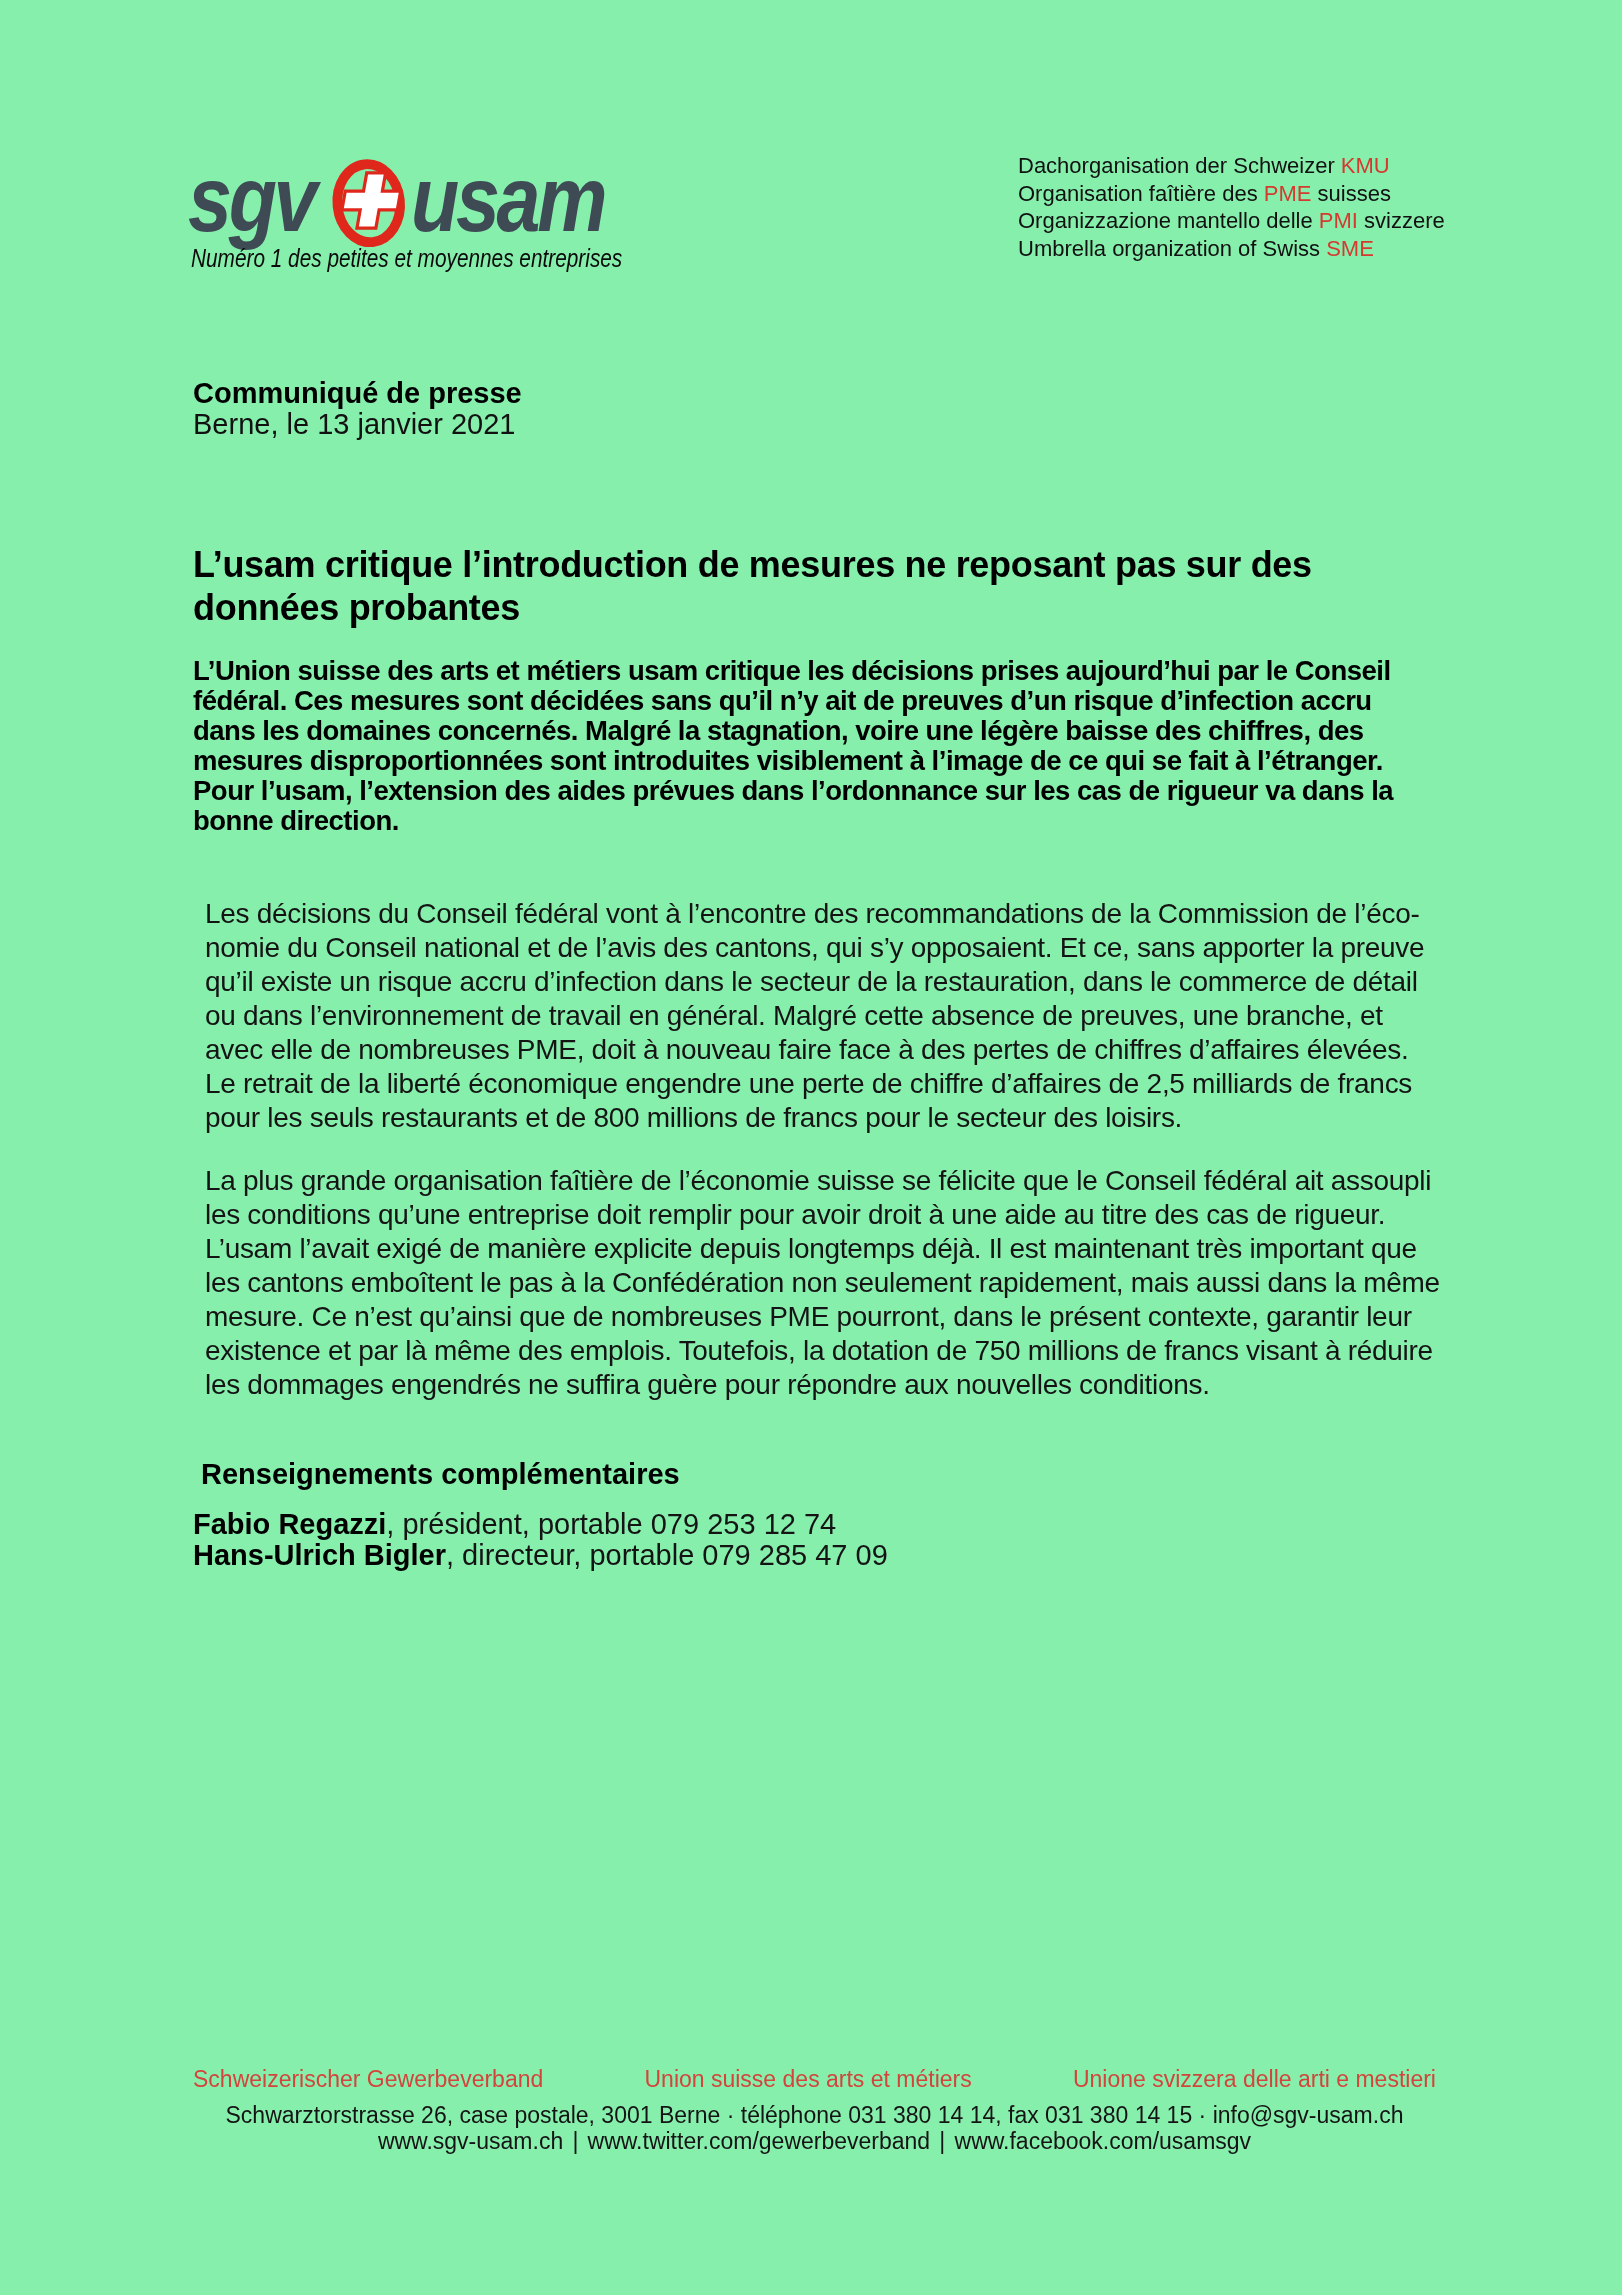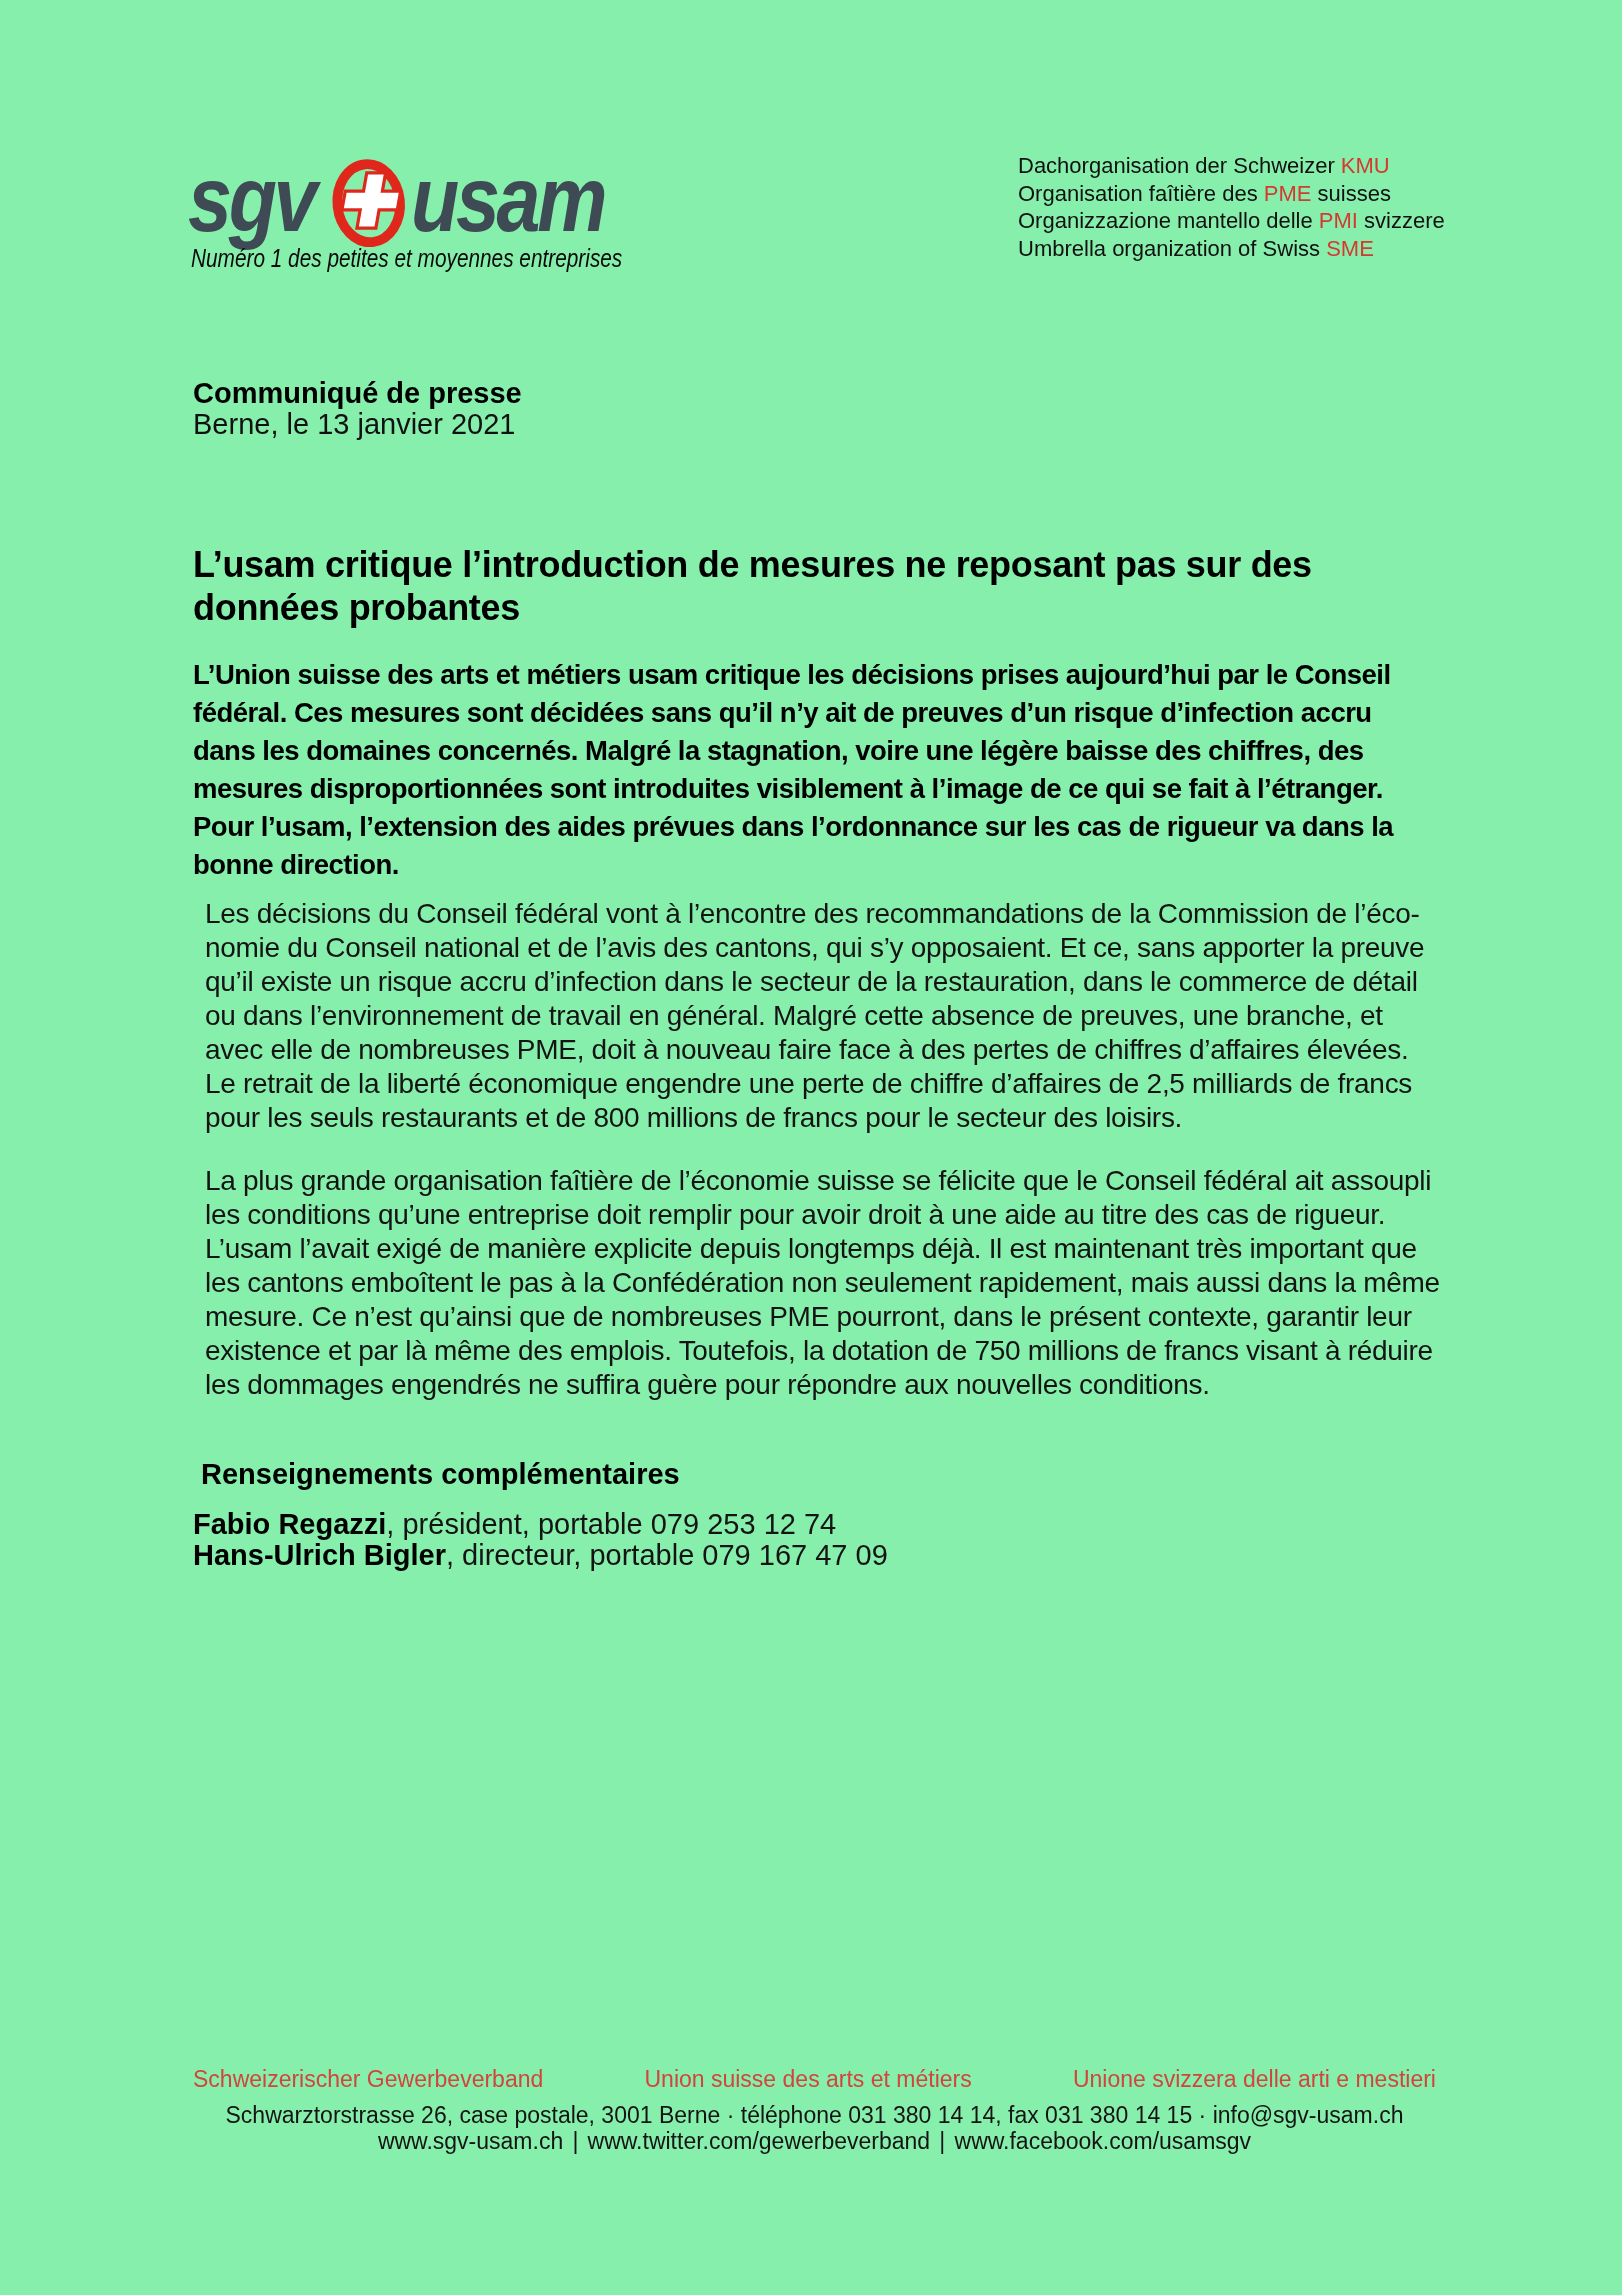--- a/index.html
+++ b/index.html
@@ -32,21 +32,21 @@
   
   .doc-type{position:absolute;left:193px;top:378px;font-size:29px;font-weight:bold;line-height:31px;color:#000;}
   .dateline{position:absolute;left:193px;top:409px;font-size:29px;line-height:31px;color:#111;}
   .title{
     position:absolute;left:193px;top:543px;width:1296px;margin:0;
     font-size:36px;font-weight:bold;line-height:43px;color:#000;
     letter-spacing:-0.3px;white-space:pre-line;
   }
   .lead{
     position:absolute;left:193px;top:656px;width:1302px;margin:0;
-    font-size:27.5px;font-weight:bold;line-height:38px;letter-spacing:-0.5px;
+    font-size:27.5px;font-weight:bold;line-height:30px;letter-spacing:-0.5px;
     color:#000;white-space:pre-line;
   }
   .body-par{
     position:absolute;left:193px;width:1302px;margin:12px;
     font-size:28px;line-height:34px;letter-spacing:-0.3px;
     color:#141414;white-space:pre-line;
   }
   .p1{top:885px;}
   .p2{top:1152px;}
   .contact-heading{
@@ -136,21 +136,21 @@
 L’usam l’avait exigé de manière explicite depuis longtemps déjà. Il est maintenant très important que
 les cantons emboîtent le pas à la Confédération non seulement rapidement, mais aussi dans la même
 mesure. Ce n’est qu’ainsi que de nombreuses PME pourront, dans le présent contexte, garantir leur
 existence et par là même des emplois. Toutefois, la dotation de 750 millions de francs visant à réduire
 les dommages engendrés ne suffira guère pour répondre aux nouvelles conditions.</p>
 
   <h2 class="contact-heading">Renseignements complémentaires</h2>
 
   <div class="contacts">
     <div class="contact-line"><span class="bold">Fabio Regazzi</span><span>, président, portable 079 253 12 74</span></div>
-    <div class="contact-line"><span class="bold">Hans-Ulrich Bigler</span><span>, directeur, portable 079 167 47 09</span></div>
+    <div class="contact-line"><span class="bold">Hans-Ulrich Bigler</span><span>, directeur, portable 079 285 47 09</span></div>
   </div>
 
 
   <footer>
     <div class="footer-orgs">
       <span>Schweizerischer Gewerbeverband</span>
       <span>Union suisse des arts et métiers</span>
       <span>Unione svizzera delle arti e mestieri</span>
     </div>
     <div class="footer-address">Schwarztorstrasse 26, case postale, 3001 Berne  ·  téléphone 031 380 14 14, fax 031 380 14 15  ·  info@sgv-usam.ch</div>

